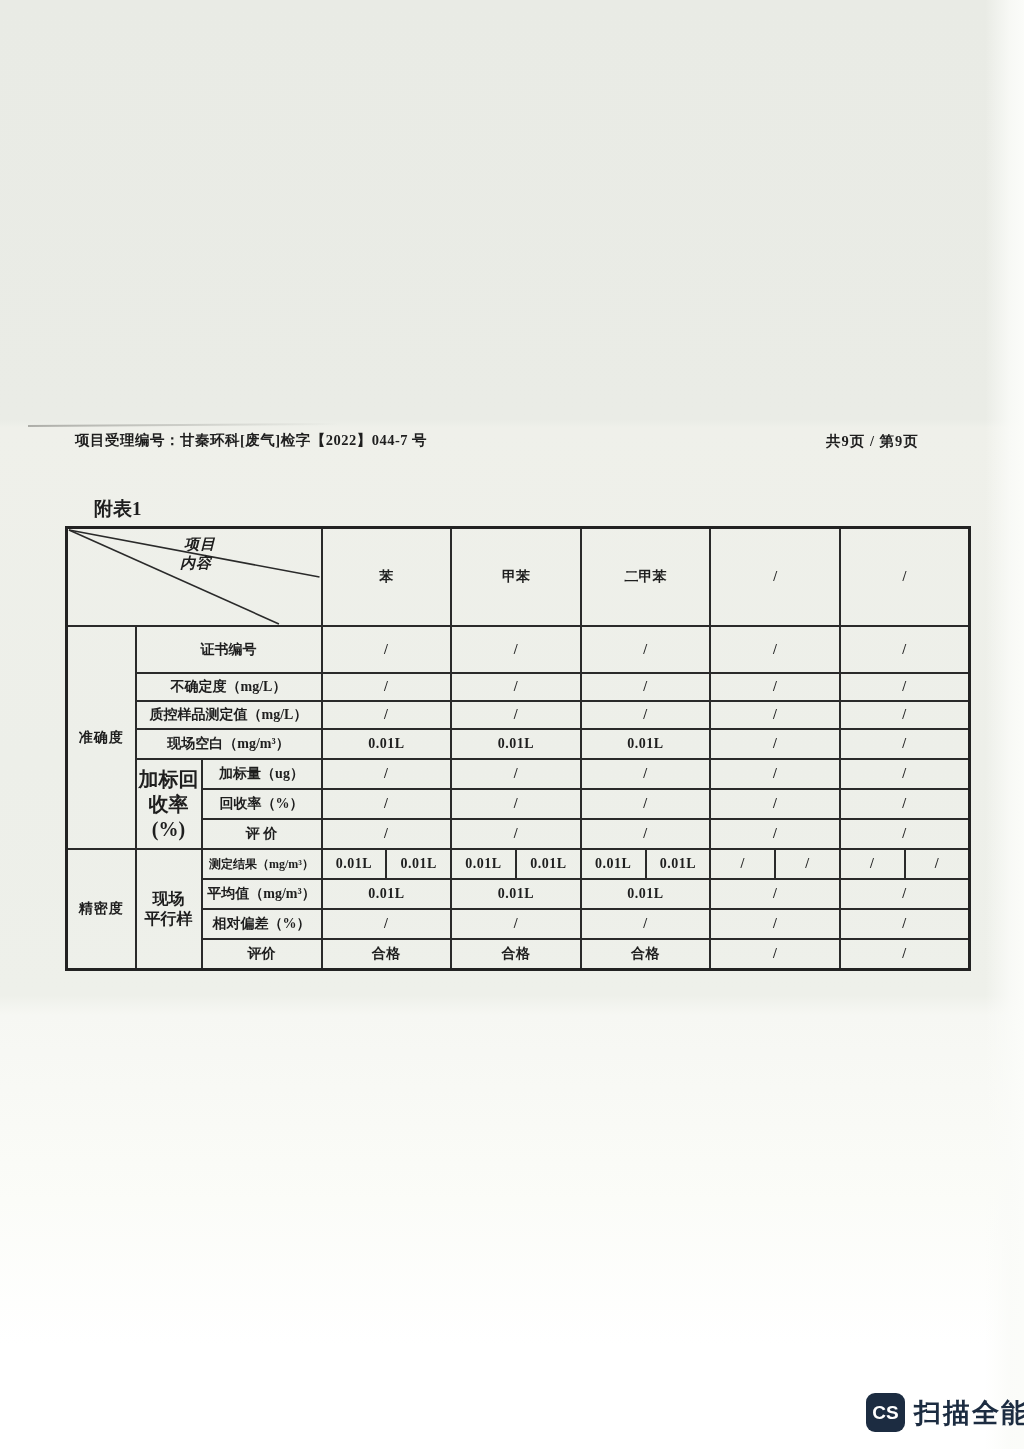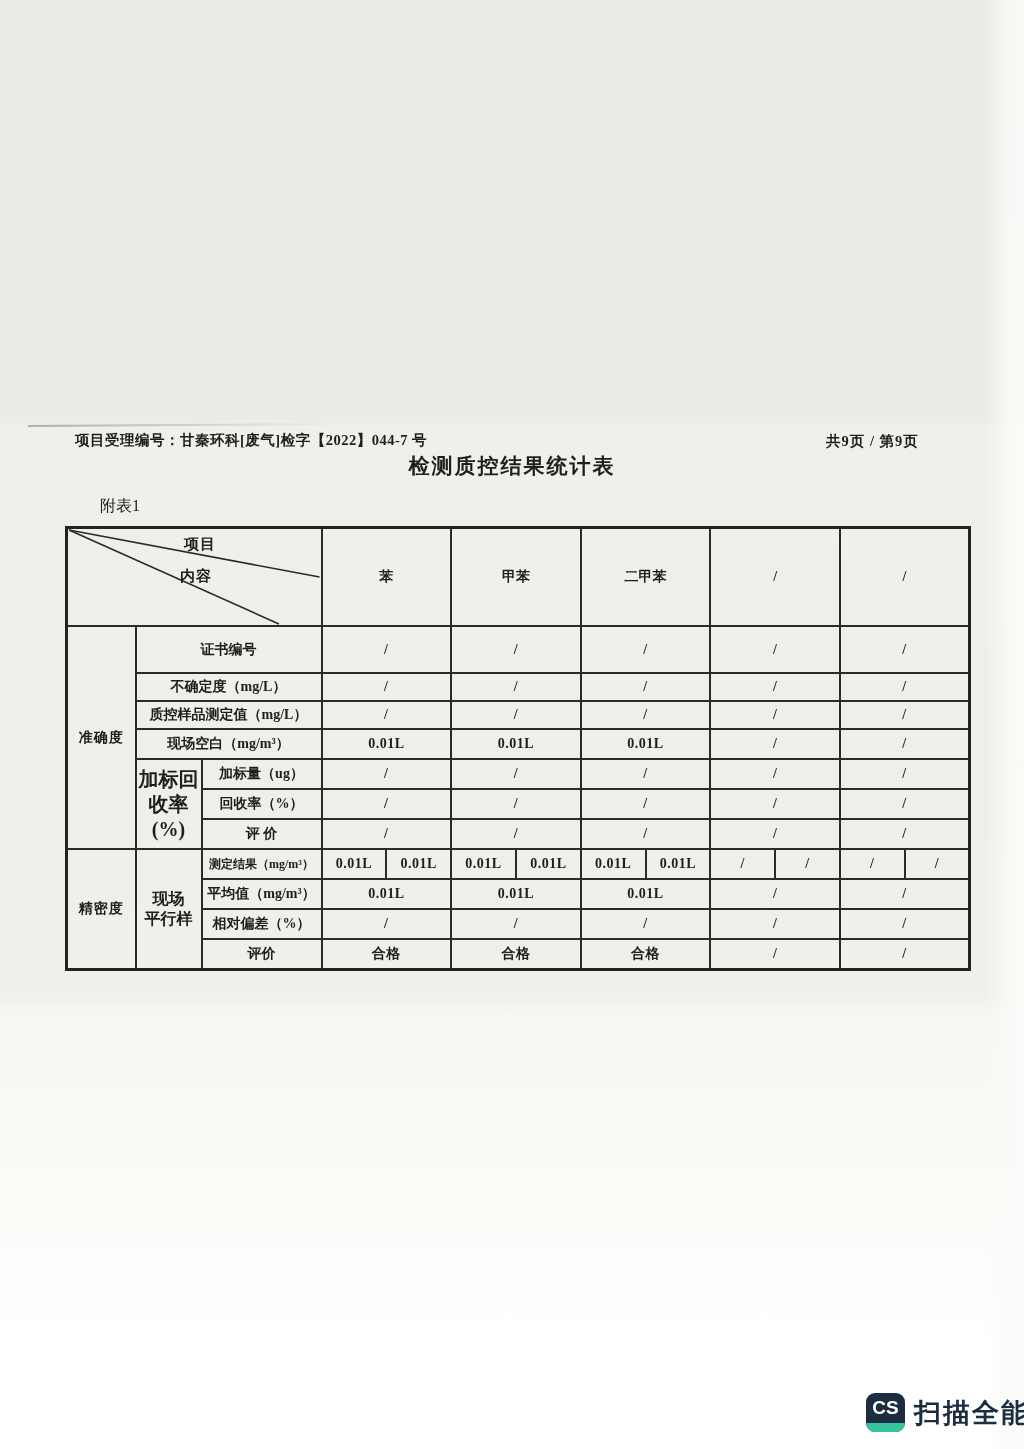--- a/index.html
+++ b/index.html
@@ -28,22 +28,22 @@
   }
   .page-info{
     position:absolute;left:826px;top:432px;
     font-size:14.5px;font-weight:700;letter-spacing:1px;
   }
   .doc-title{
     position:absolute;left:0;top:452px;width:1024px;
     text-align:center;font-size:21px;font-weight:700;letter-spacing:2px;
   }
   .table-caption{
-    position:absolute;left:100px;top:496px;
-    font-size:16px;font-weight:400;
+    position:absolute;left:94px;top:496px;
+    font-size:19px;font-weight:700;
   }
   table.qc{
     position:absolute;left:65px;top:526px;
     width:903px;border-collapse:collapse;table-layout:fixed;
     background:transparent;
   }
   table.qc td{
     border:2px solid #2a2a2a;
     padding:0;text-align:center;vertical-align:middle;
     font-size:14px;line-height:1.25;
@@ -56,35 +56,35 @@
   td.val{font-weight:700;font-size:13.5px;letter-spacing:.5px;}
   td.secend{border-bottom-width:3px;}
   .pre{white-space:pre-line;}
   
   tr.rh-head td{height:92px;}
   tr.rh-cert td{height:45px;}
   tr.rh-sm td{height:26px;border-radius:10px;}
   tr.rh-md td{height:28px;}
   
   td.corner{position:relative;padding:0;}
-  .corner-box{position:relative;width:100%;height:96px;}
+  .corner-box{position:relative;width:100%;height:96px;font-style:italic;}
   .corner-box svg{position:absolute;left:0;top:0;width:100%;height:100%;}
   .corner-lbl{position:absolute;font-size:15px;font-weight:700;letter-spacing:1px;}
   .corner-lbl.project{left:116px;top:6px;}
-  .corner-lbl.content{left:112px;top:38px;}
+  .corner-lbl.content{left:112px;top:25px;}
   .corner-lbl.indicator{left:112px;top:70px;margin-top:48px;}
   
   .scanner-brand{
     position:absolute;left:866px;top:1393px;
     display:flex;align-items:center;gap:9px;
   }
   .cs-icon{
     width:39px;height:39px;border-radius:9px;
     background:#1c2c41;overflow:hidden;
-    display:flex;flex-direction:column;
+    display:flex;flex-direction:row;
   }
   .cs-icon .cs-top{
     flex:1;display:flex;align-items:center;justify-content:center;
     color:#ffffff;font-family:"Liberation Sans","DejaVu Sans",sans-serif;
     font-weight:700;font-size:19px;letter-spacing:0;
   }
   .cs-icon .cs-strip{height:9px;background:#35c69e;}
   .scanner-name{
     font-family:"Liberation Sans","DejaVu Sans",sans-serif;
     font-size:27px;font-weight:700;color:#1c2c41;letter-spacing:2px;
@@ -92,21 +92,20 @@
 </style>
 </head>
 <body>
 
 <div class="page">
 
   <div class="scan-edge"></div>
 
   <div class="doc-number">项目受理编号：甘秦环科[废气]检字【2022】044-7 号</div>
   <div class="page-info">共9页 / 第9页</div>
-  <div class="doc-title">检测质控结果统计表</div>
   <div class="table-caption">附表1</div>
 
   <table class="qc">
     <colgroup>
       <col style="width:69px">
         <col style="width:66px">
         <col style="width:120px">
       <col style="width:64.8px">
         <col style="width:64.8px">
         <col style="width:64.8px">

